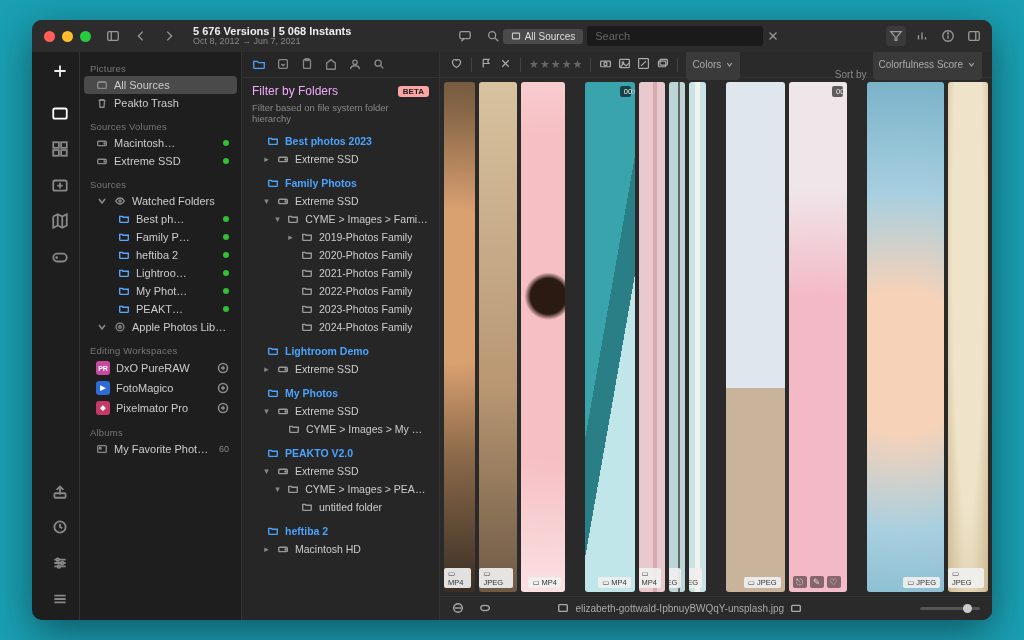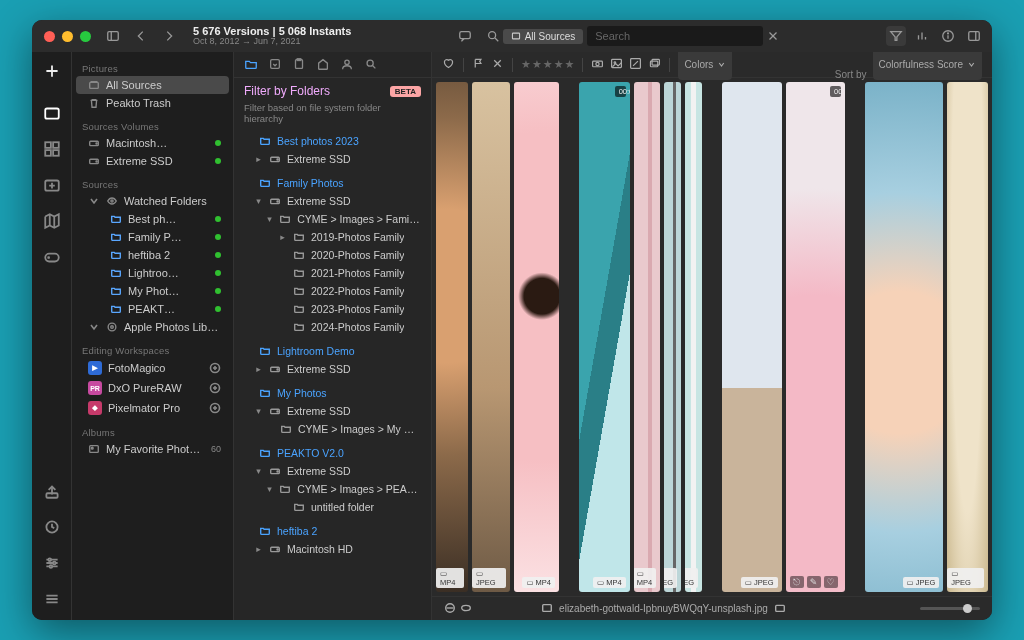--- a/index.html
+++ b/index.html
@@ -14,21 +14,21 @@
   .tb-ic svg{width:14px;height:14px;fill:none;stroke:currentColor;stroke-width:1.5}
   .titles { display:flex; flex-direction:column; line-height:1.1; margin-left:6px; margin-right:auto; }
   .titles .a{font-weight:600;color:#eee}
   .titles .b{font-size:9px;color:#888}
   .search-wrap { display:flex; align-items:center; flex:0 0 300px; }
   .pill { background:#4a4a4a; color:#ddd; font-size:10px; padding:2px 8px; border-radius:3px; display:flex; align-items:center; gap:4px; }
   .search-in { flex:1; background:#1a1a1a; border:none; height:20px; font-size:11px; color:#ccc; padding:0 8px; border-radius:3px; margin-left:4px; }
   .search-in::placeholder{color:#666}
   .tb-end { display:flex; gap:6px; margin-left:auto; align-items:center; }
   
-  .body { flex:1; display:flex; overflow:hidden; }
+  .body { flex:1; display:flex; overflow:hidden;margin-left:8px; }
   .rail { width:40px; background:#1e1e1e; border-right:1px solid #333; display:flex; flex-direction:column; align-items:center; padding-top:8px; gap:14px; }
   .rail .ic, .rail .add { width:22px; height:22px; display:flex; align-items:center; justify-content:center; color:#888; cursor:pointer; }
   .rail .ic.sel{color:#fff}
   .rail .add{color:#eee; margin-bottom:6px;}
   .rail .spacer { flex:1 }
   .rail svg{width:18px;height:18px;fill:none;stroke:currentColor;stroke-width:1.6}
   
   .sidebar { width:162px; background:#1e1e1e; border-right:1px solid #333; overflow:hidden; font-size:11px; color:#ccc; padding-top:6px; }
   .sb-sec { padding:2px 0 4px; }
   .sb-head { color:#777; font-size:9.5px; padding:3px 10px 2px; letter-spacing:.2px; }
@@ -49,21 +49,21 @@
   .fp-head { padding:6px 10px 4px; display:flex; align-items:center; gap:6px;}
   .fp-head .t{color:#f0abfc;font-size:12px}
   .fp-head .beta{margin-left:auto;background:#fca5a5;color:#222;font-size:8px;font-weight:700;padding:1px 5px;border-radius:3px}
   .fp-sub{padding:0 10px 6px;color:#888;font-size:9.5px}
   .fp-body{flex:1;overflow-y:auto;padding:2px 6px 10px}
   .fp-body::-webkit-scrollbar{width:6px}.fp-body::-webkit-scrollbar-thumb{background:#444;border-radius:3px}
   .fp-item{display:flex;align-items:center;gap:6px;padding:3px 4px;white-space:nowrap;cursor:pointer;border-radius:3px}
   .fp-item .chv{width:9px;color:#888;font-size:9px;text-align:center}
   .fp-item .fic{width:12px;height:12px;display:flex;align-items:center;justify-content:center}
   .fp-item .fic svg{width:12px;height:12px;fill:none;stroke:currentColor;stroke-width:1.6}
-  .fp-item.bold .flbl{color:#4aa3ff;font-weight:400}
+  .fp-item.bold .flbl{color:#4aa3ff;font-weight:700}
   .fp-item .flbl{overflow:hidden;text-overflow:ellipsis;font-size:10.5px}
   .dp0{padding-left:4px}.dp1{padding-left:14px}.dp2{padding-left:26px}.dp3{padding-left:38px}
   .fp-item.hdr{margin-top:6px}
   
   .gwrap { flex:1; display:flex; flex-direction:column; background:#2a2a2a; }
   .gtoolbar { height:26px; display:flex; align-items:center; gap:8px; padding:0 10px; border-bottom:1px solid #333; font-size:10px; color:#aaa; }
   .gtoolbar .grp{display:flex;gap:6px;align-items:center}
   .gtoolbar svg{width:13px;height:13px;fill:none;stroke:currentColor;stroke-width:1.5}
   .gtoolbar .stars{display:flex;gap:1px}
   .gtoolbar .stars span{color:#666;font-size:11px}
@@ -82,21 +82,21 @@
   .sc-street{background:linear-gradient(#d8c2a0,#b89772 60%,#6e5a45)}
   .sc-rose{background:radial-gradient(circle at 62% 42%,#2a1a12 0 6%,#f6bfc3 8% 55%,#fbe1e3 100%)}
   .sc-car{background:linear-gradient(100deg,#3aa4ad 0 45%,#2a7f87 45% 60%,#c0e6e9 60% 100%)}
   .sc-fac{background:repeating-linear-gradient(90deg,#e9c9cd 0 14px,#d9a9b0 14px 18px),linear-gradient(#f0dfe2,#cfaeb4)}
   .sc-wall{background:linear-gradient(90deg,#bcd6d8 0 55%,#666 55% 70%,#bcd6d8 70% 100%)}
   .sc-door{background:linear-gradient(90deg,#c8e5e3 0 35%,#f2f2f2 35% 65%,#c8e5e3 65% 100%)}
   .sc-flat{background:linear-gradient(#dfe6ee 0 60%,#c9b49b 60% 100%)}
   .sc-cup{background:radial-gradient(circle at 50% 70%,#f4b9c6 0 40%,#efe6ea 70%)}
   .sc-baby{background:radial-gradient(circle at 45% 55%,#f6d2b8 0 25%,#a7cfe0 60%,#7ab2c8 100%)}
   .sc-arch{background:radial-gradient(ellipse at 50% 30%,#efe3c9 0 55%,#cbb98f 100%)}
-  .statusbar{height:24px;border-top:1px solid #333;display:flex;align-items:center;padding:0 12px;gap:4px;font-size:10px;color:#aaa}
+  .statusbar{height:24px;border-top:1px solid #333;display:flex;align-items:center;padding:0 12px;gap:15px;font-size:10px;color:#aaa}
   .statusbar .mid{margin:0 auto;display:flex;align-items:center;gap:6px}
   .statusbar svg{width:12px;height:12px;fill:none;stroke:currentColor;stroke-width:1.6}
   .slider{width:60px;height:3px;background:#555;border-radius:2px;position:relative;margin-left:auto}
   .slider .knob{position:absolute;right:8px;top:-3px;width:9px;height:9px;border-radius:50%;background:#ccc}
 </style>
 </head>
 <body>
 
 <div class="window">
 
@@ -384,33 +384,33 @@
                 <circle cx="7" cy="7" r="4.5"></circle>
                 <circle cx="7" cy="7" r="1.5"></circle>
               </svg>
             </span>
             <span class="lbl">Apple Photos Libra…</span>
           </div>
         </div>
         <div class="sb-sec">
           <div class="sb-head">Editing Workspaces</div>
           <div class="sb-item">
-            <span class="app-ic" style="background: rgb(46, 107, 214);">▶</span>
-            <span class="lbl">FotoMagico</span>
+            <span class="app-ic" style="background: rgb(199, 74, 160);">PR</span>
+            <span class="lbl">DxO PureRAW</span>
             <span class="ico">
               <svg viewBox="0 0 12 12">
                 <circle cx="6" cy="6" r="4.5"></circle>
                 <line x1="6" y1="4" x2="6" y2="8"></line>
                 <line x1="4" y1="6" x2="8" y2="6"></line>
               </svg>
             </span>
           </div>
           <div class="sb-item">
-            <span class="app-ic" style="background: rgb(199, 74, 160);">PR</span>
-            <span class="lbl">DxO PureRAW</span>
+            <span class="app-ic" style="background: rgb(46, 107, 214);">▶</span>
+            <span class="lbl">FotoMagico</span>
             <span class="ico">
               <svg viewBox="0 0 12 12">
                 <circle cx="6" cy="6" r="4.5"></circle>
                 <line x1="6" y1="4" x2="6" y2="8"></line>
                 <line x1="4" y1="6" x2="8" y2="6"></line>
               </svg>
             </span>
           </div>
           <div class="sb-item">
             <span class="app-ic" style="background: rgb(198, 58, 106);">◆</span>

